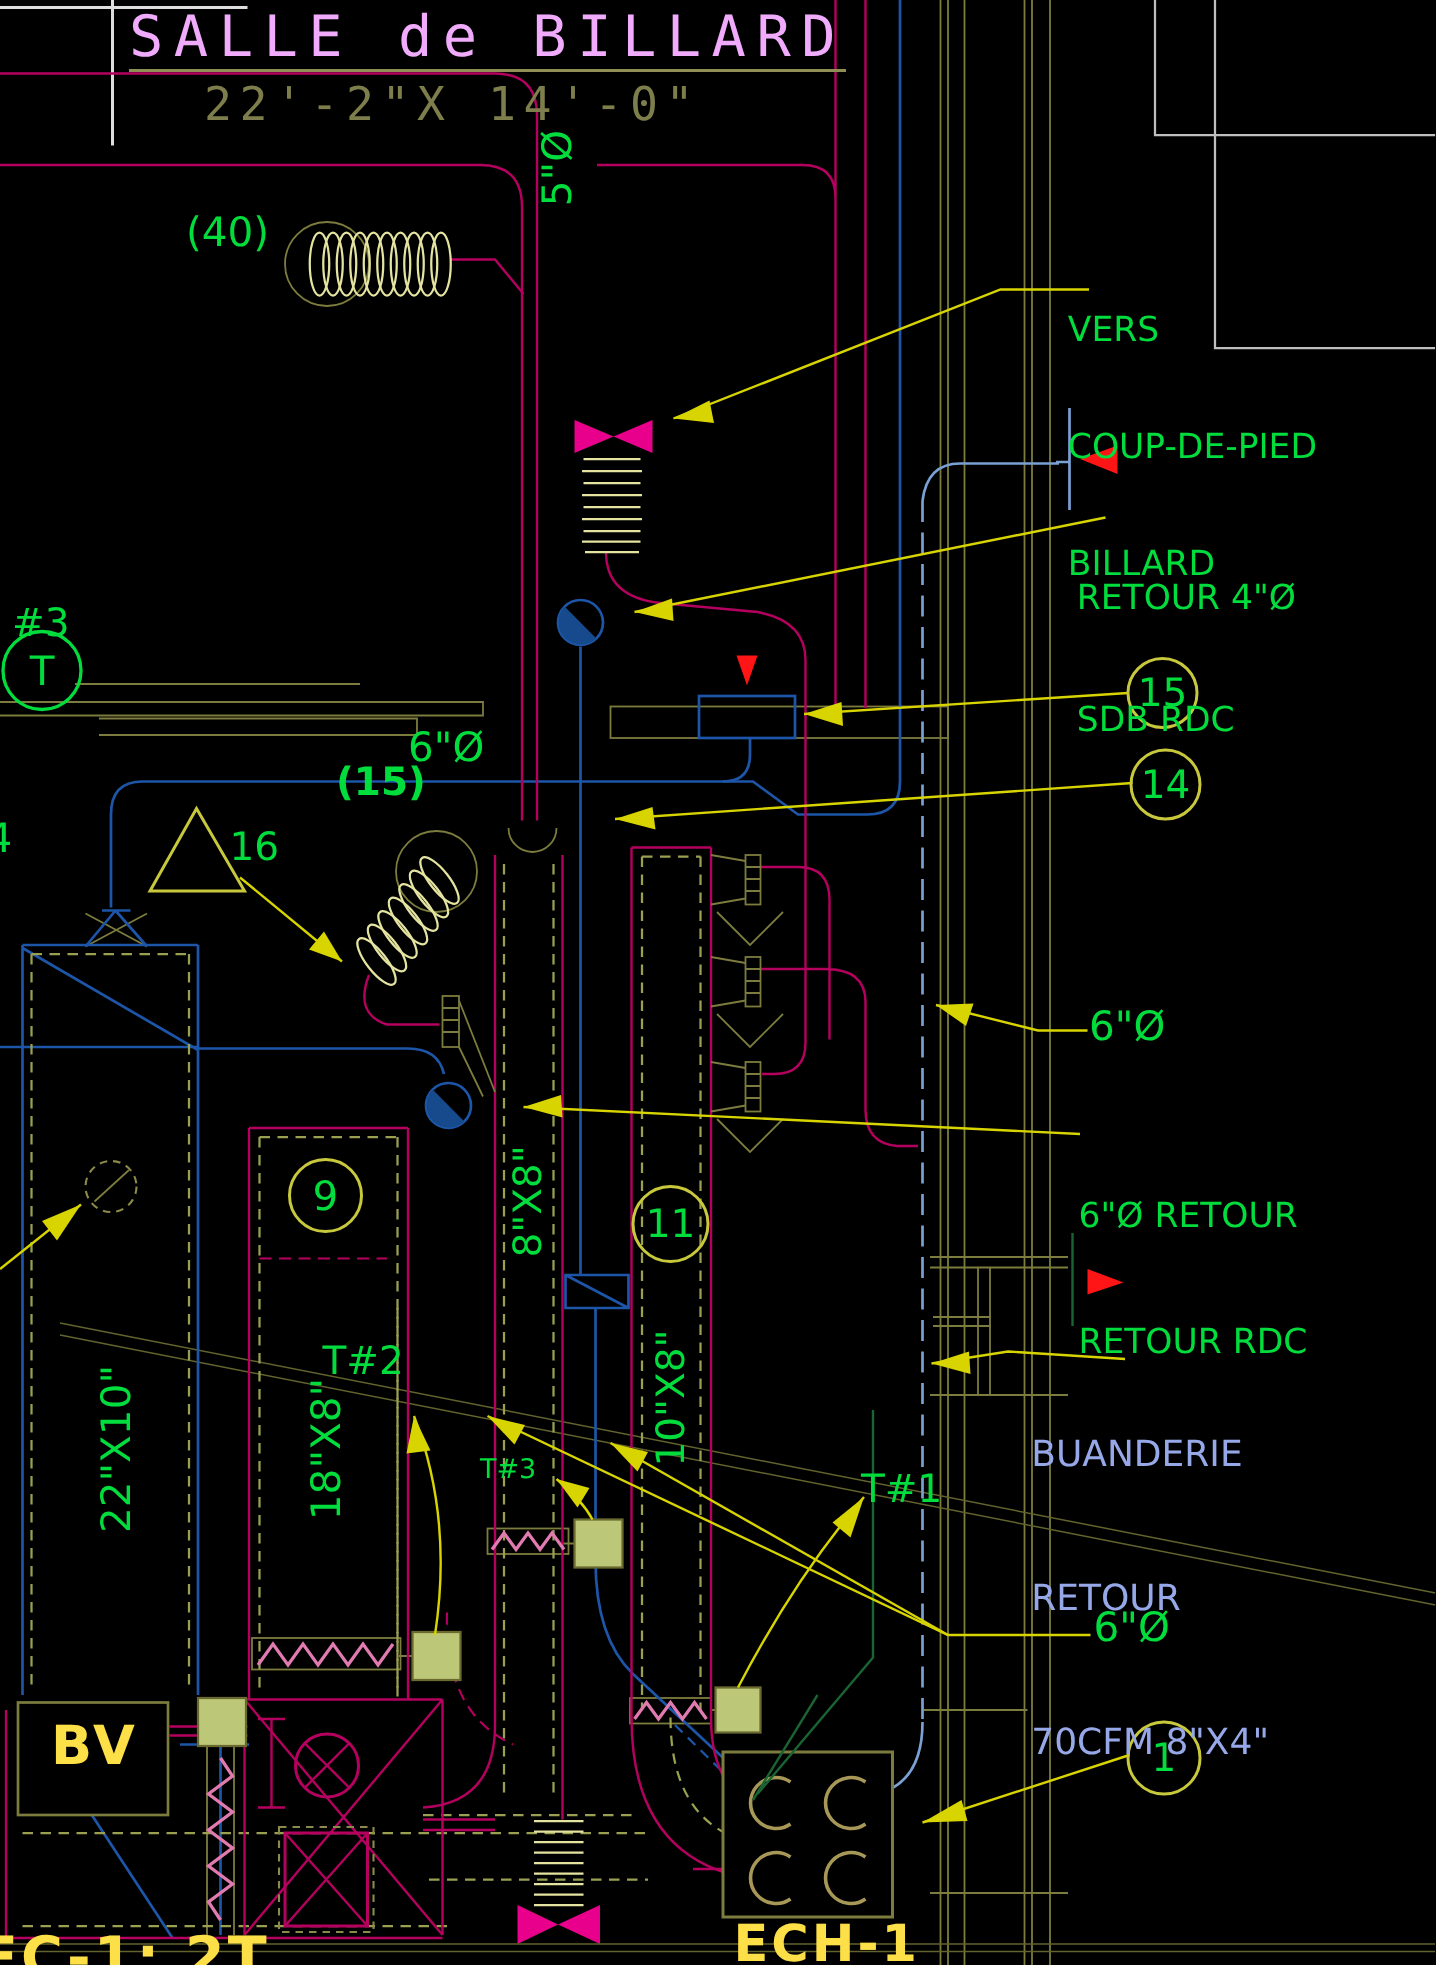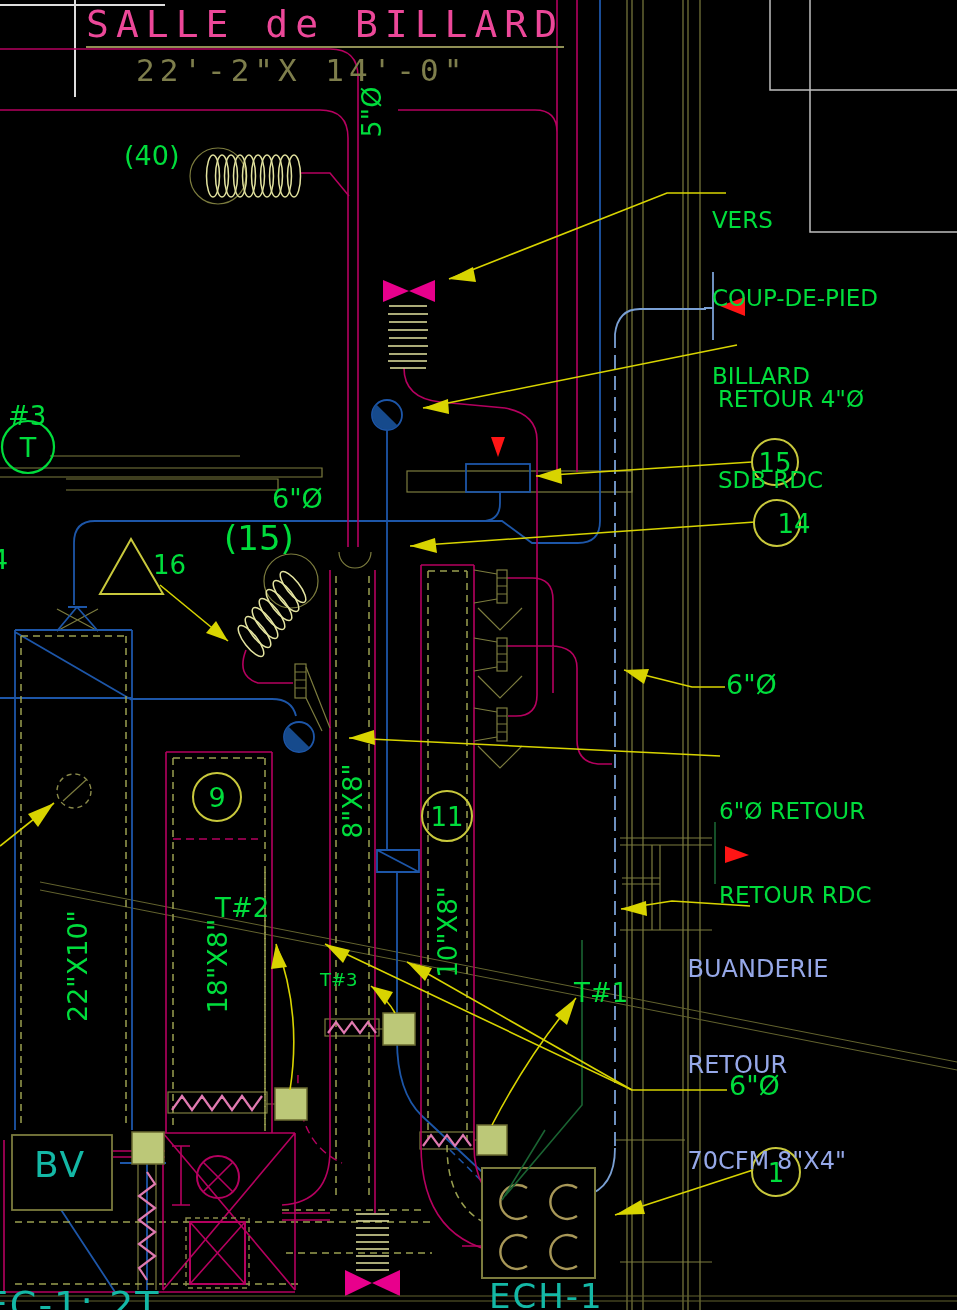--- a/index.html
+++ b/index.html
@@ -2,22 +2,22 @@
 <html><head>
 <meta charset="utf-8">
 <style>
   html,body{margin:0;padding:0;background:#000;}
   #sheet{position:relative;width:957px;height:1310px;background:#000;overflow:hidden;
          font-family:"DejaVu Sans",sans-serif;}
   #sheet svg{position:absolute;left:0;top:0;}
   .lbl{position:absolute;white-space:pre;pointer-events:none;line-height:1.08;}
   .grn{color:#00dd3c;}
   .peri{color:#96a8e8;}
-  .rdo{color:#14b8a6;font-weight:normal;letter-spacing:2px;}
-  .cad{font-family:"DejaVu Sans Mono",monospace;color:#ec4899;}
+  .rdo{color:#fde047;font-weight:bold;letter-spacing:2px;}
+  .cad{font-family:"DejaVu Sans Mono",monospace;color:#f0abfc;}
   .rot{transform:translate(-50%,-50%) rotate(-90deg);transform-origin:center;}
   .ctr{transform:translate(-50%,-50%);}
   .tar{}
   
   .w{stroke:#dedede;stroke-width:2;fill:none;}
   .g1{stroke:#bfbfbf;stroke-width:1.5;fill:none;}
   .ol{stroke:#7c7c3e;stroke-width:1.2;fill:none;}
   .olD{stroke:#8a8a4a;stroke-width:1.4;fill:none;stroke-dasharray:5 4;}
   .ol2{stroke:#9aa050;stroke-width:1.5;fill:none;stroke-dasharray:7 5;}
   .beam{stroke:#63632e;stroke-width:1;fill:none;}
@@ -254,28 +254,28 @@
   <div>COUP-DE-PIED</div>
   <div>BILLARD</div>
 </div>
 
 <div class="lbl grn tar" style="right:93px;top:332px;font-size:23px;line-height:27px;">
   <div>RETOUR 4"Ø</div>
   <div>SDB RDC</div>
 </div>
 
 <div class="lbl grn" style="left:272px;top:484px;font-size:27px;">6"Ø</div>
-<div class="lbl grn" style="left:224px;top:520px;font-size:34px;">(15)</div>
+<div class="lbl grn" style="left:224px;top:508px;font-size:26px;font-weight:bold;">(15)</div>
 <div class="lbl grn" style="left:109px;top:551px;font-size:26px;margin-left:44px;">16</div>
 <div class="lbl grn" style="left:8px;top:402px;font-size:26px;">#3</div>
 <div class="lbl grn ctr" style="left:28px;top:448px;font-size:27px;">T</div>
 <div class="lbl grn" style="left:-9px;top:545px;font-size:27px;">4</div>
 
 <div class="lbl grn ctr" style="left:775px;top:463px;font-size:26px;">15</div>
-<div class="lbl grn ctr" style="left:777px;top:524px;font-size:26px;margin-left:17px;">14</div>
+<div class="lbl grn ctr" style="left:777px;top:524px;font-size:26px;">14</div>
 <div class="lbl grn ctr" style="left:217px;top:798px;font-size:27px;">9</div>
 <div class="lbl grn ctr" style="left:447px;top:817px;font-size:26px;">11</div>
 <div class="lbl grn ctr" style="left:776px;top:1173px;font-size:26px;">1</div>
 
 <div class="lbl grn rot" style="left:78px;top:966px;font-size:27px;">22"X10"</div>
 <div class="lbl grn rot" style="left:218px;top:966px;font-size:27px;">18"X8"</div>
 <div class="lbl grn rot" style="left:353px;top:801px;font-size:26px;">8"X8"</div>
 <div class="lbl grn rot" style="left:448px;top:932px;font-size:26px;">10"X8"</div>
 
 <div class="lbl grn" style="left:215px;top:894px;font-size:26px;">T#2</div>

